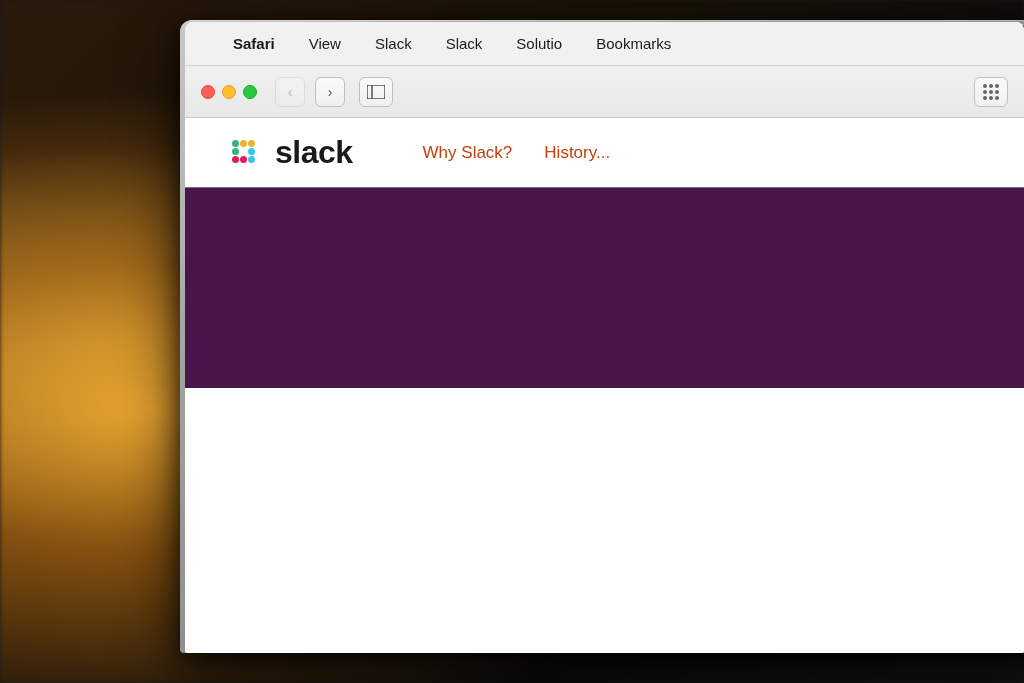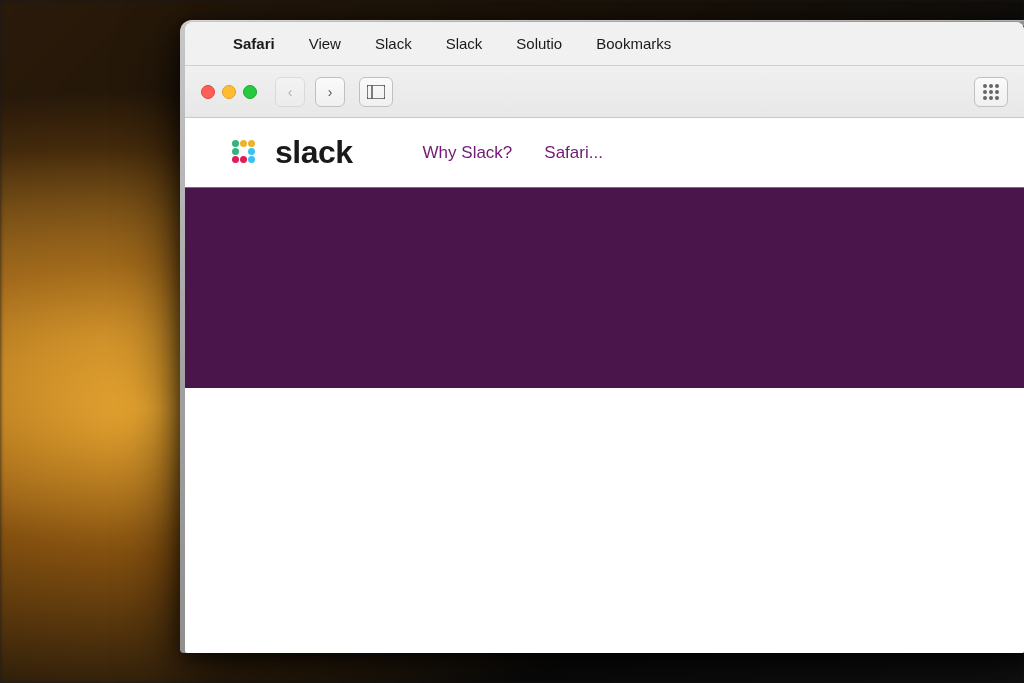--- a/index.html
+++ b/index.html
@@ -226,21 +226,21 @@
     }
 
     .slack-nav-links {
       display: flex;
       gap: 32px;
       margin-left: 30px;
     }
 
     .slack-nav-link {
       font-size: 17px;
-      color: #701a75;
+      color: #c2410c;
       cursor: pointer;
       font-weight: 400;
     }
 
     
     .slack-hero {
       background: #4a154b;
       height: 200px;
       width: 100%;
     }
@@ -323,21 +323,21 @@
             <rect x="15" y="23" width="7" height="7" rx="3.5" fill="#E01E5A"></rect>
 
             <rect x="23" y="15" width="7" height="7" rx="3.5" fill="#36C5F0"></rect>
             <rect x="23" y="23" width="7" height="7" rx="3.5" fill="#36C5F0"></rect>
           </svg>
           <span class="slack-wordmark">slack</span>
         </div>
 
         <div class="slack-nav-links">
           <span class="slack-nav-link">Why Slack?</span>
-          <span class="slack-nav-link">Safari...</span>
+          <span class="slack-nav-link">History...</span>
         </div>
       </div>
 
       <div class="slack-hero"></div>
 
     </div>
   </div>
 </div>
 
 </body></html>

